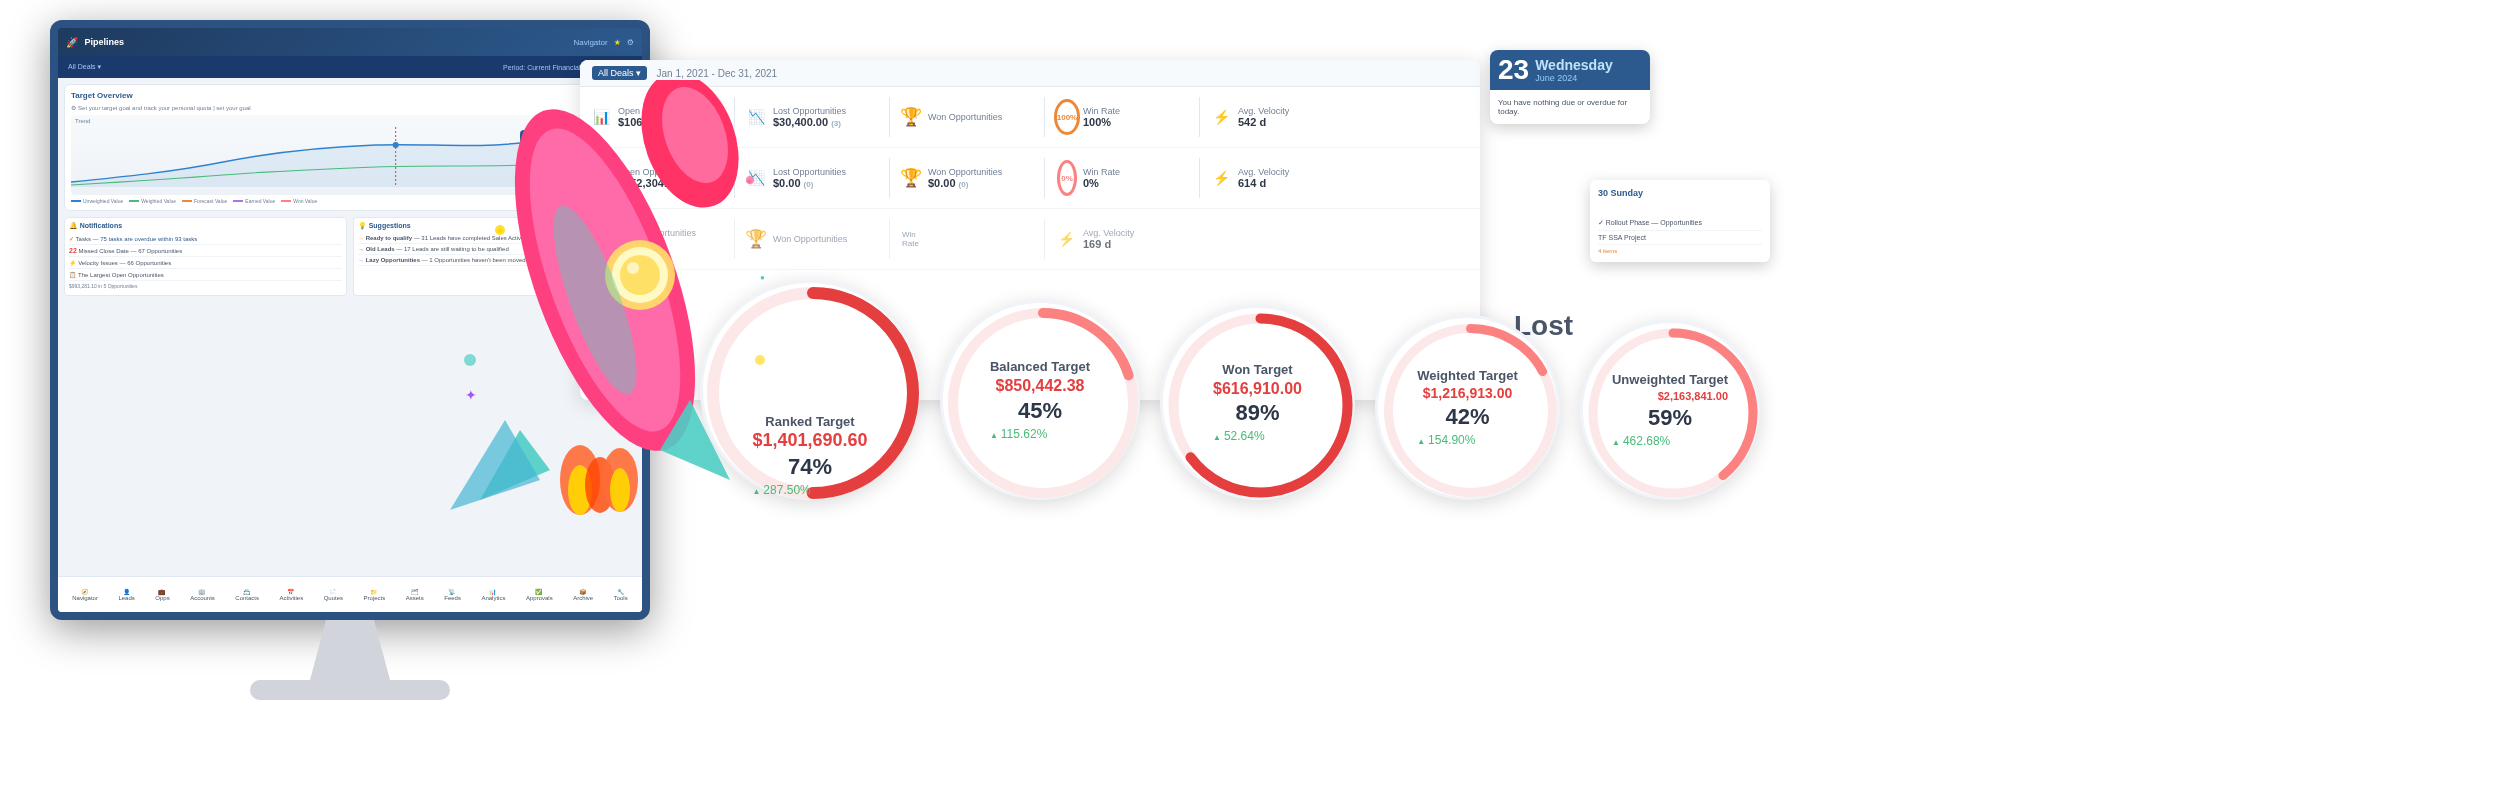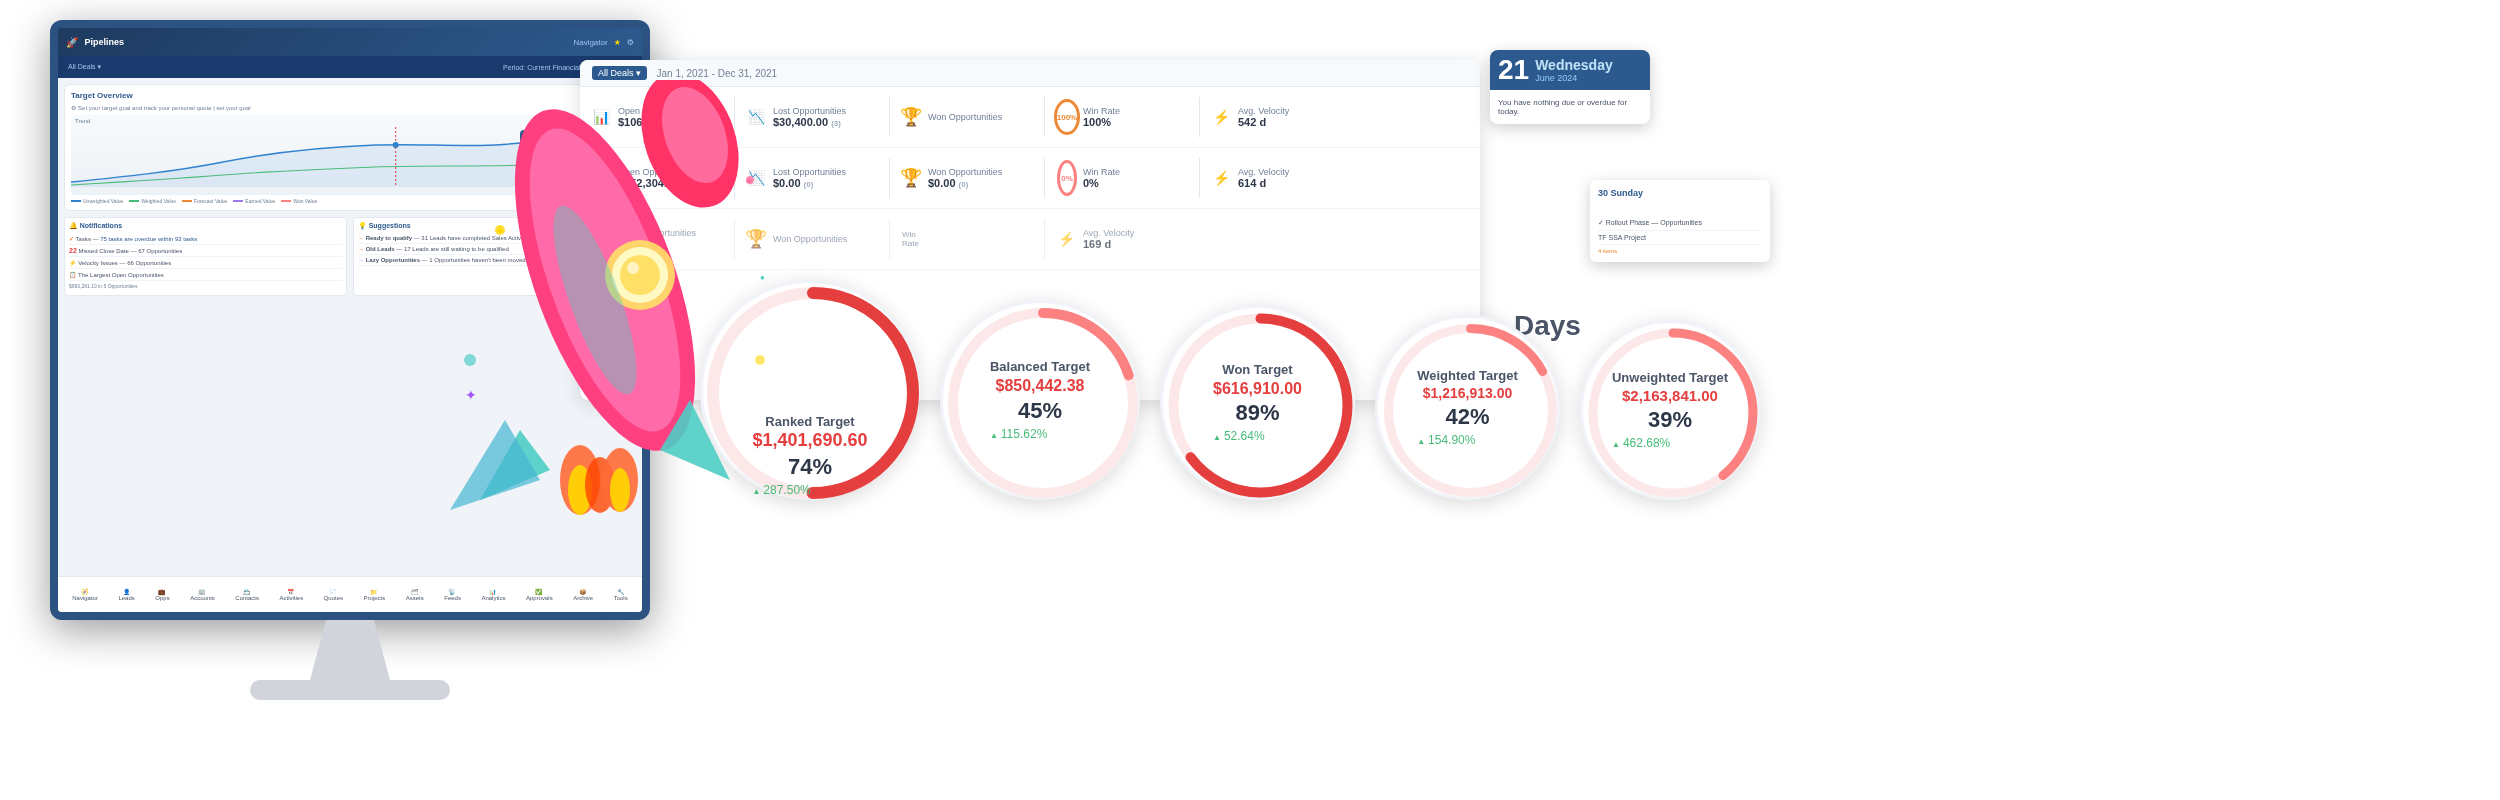--- a/index.html
+++ b/index.html
@@ -736,21 +736,21 @@
         <div class="metric-label">Avg. Velocity</div>
         <div class="metric-value">169 d</div>
       </div>
     </div>
   </div>
 </div>
 
 <div class="calendar-widget">
   <div class="cal-header">
     <div>
-      <div class="cal-date-num">21</div>
+      <div class="cal-date-num">23</div>
     </div>
     <div>
       <div class="cal-day-name">Wednesday</div>
       <div class="cal-month">June 2024</div>
     </div>
   </div>
   <div class="cal-body">
     <div>You have nothing due or overdue for today.</div>
   </div>
 </div>
@@ -865,24 +865,24 @@
     </div>
   </div>
 
   <div class="target-circle target-circle-5">
     <svg class="ring-svg" width="180" height="180" viewBox="0 0 180 180">
       <circle cx="90" cy="90" r="80" fill="none" stroke="#fce8e8" stroke-width="9"></circle>
       <circle cx="90" cy="90" r="80" fill="none" stroke="#fc8181" stroke-width="9" stroke-dasharray="322 502" stroke-dashoffset="125" stroke-linecap="round" transform="rotate(-90 90 90)"></circle>
     </svg>
     <div style="text-align:center;z-index:2;position:relative;">
       <div class="tc-name">Unweighted Target</div>
-      <div class="tc-amount" style="font-size:15px;">$2,163,841.00</div>
-      <div class="tc-percent">39%</div>
+      <div class="tc-amount" style="font-size:11px;text-align:right;">$2,163,841.00</div>
+      <div class="tc-percent">59%</div>
       <div class="tc-rate">
         <span class="tc-rate-up"></span>
         <span>462.68%</span>
       </div>
     </div>
   </div>
 
 </div>
 
-<div style="position:absolute;left:1514px;top:310px;font-size:28px;font-weight:bold;color:#4a5568;">Days</div>
+<div style="position:absolute;left:1514px;top:310px;font-size:28px;font-weight:bold;color:#4a5568;">Lost</div>
 
 </body></html>

